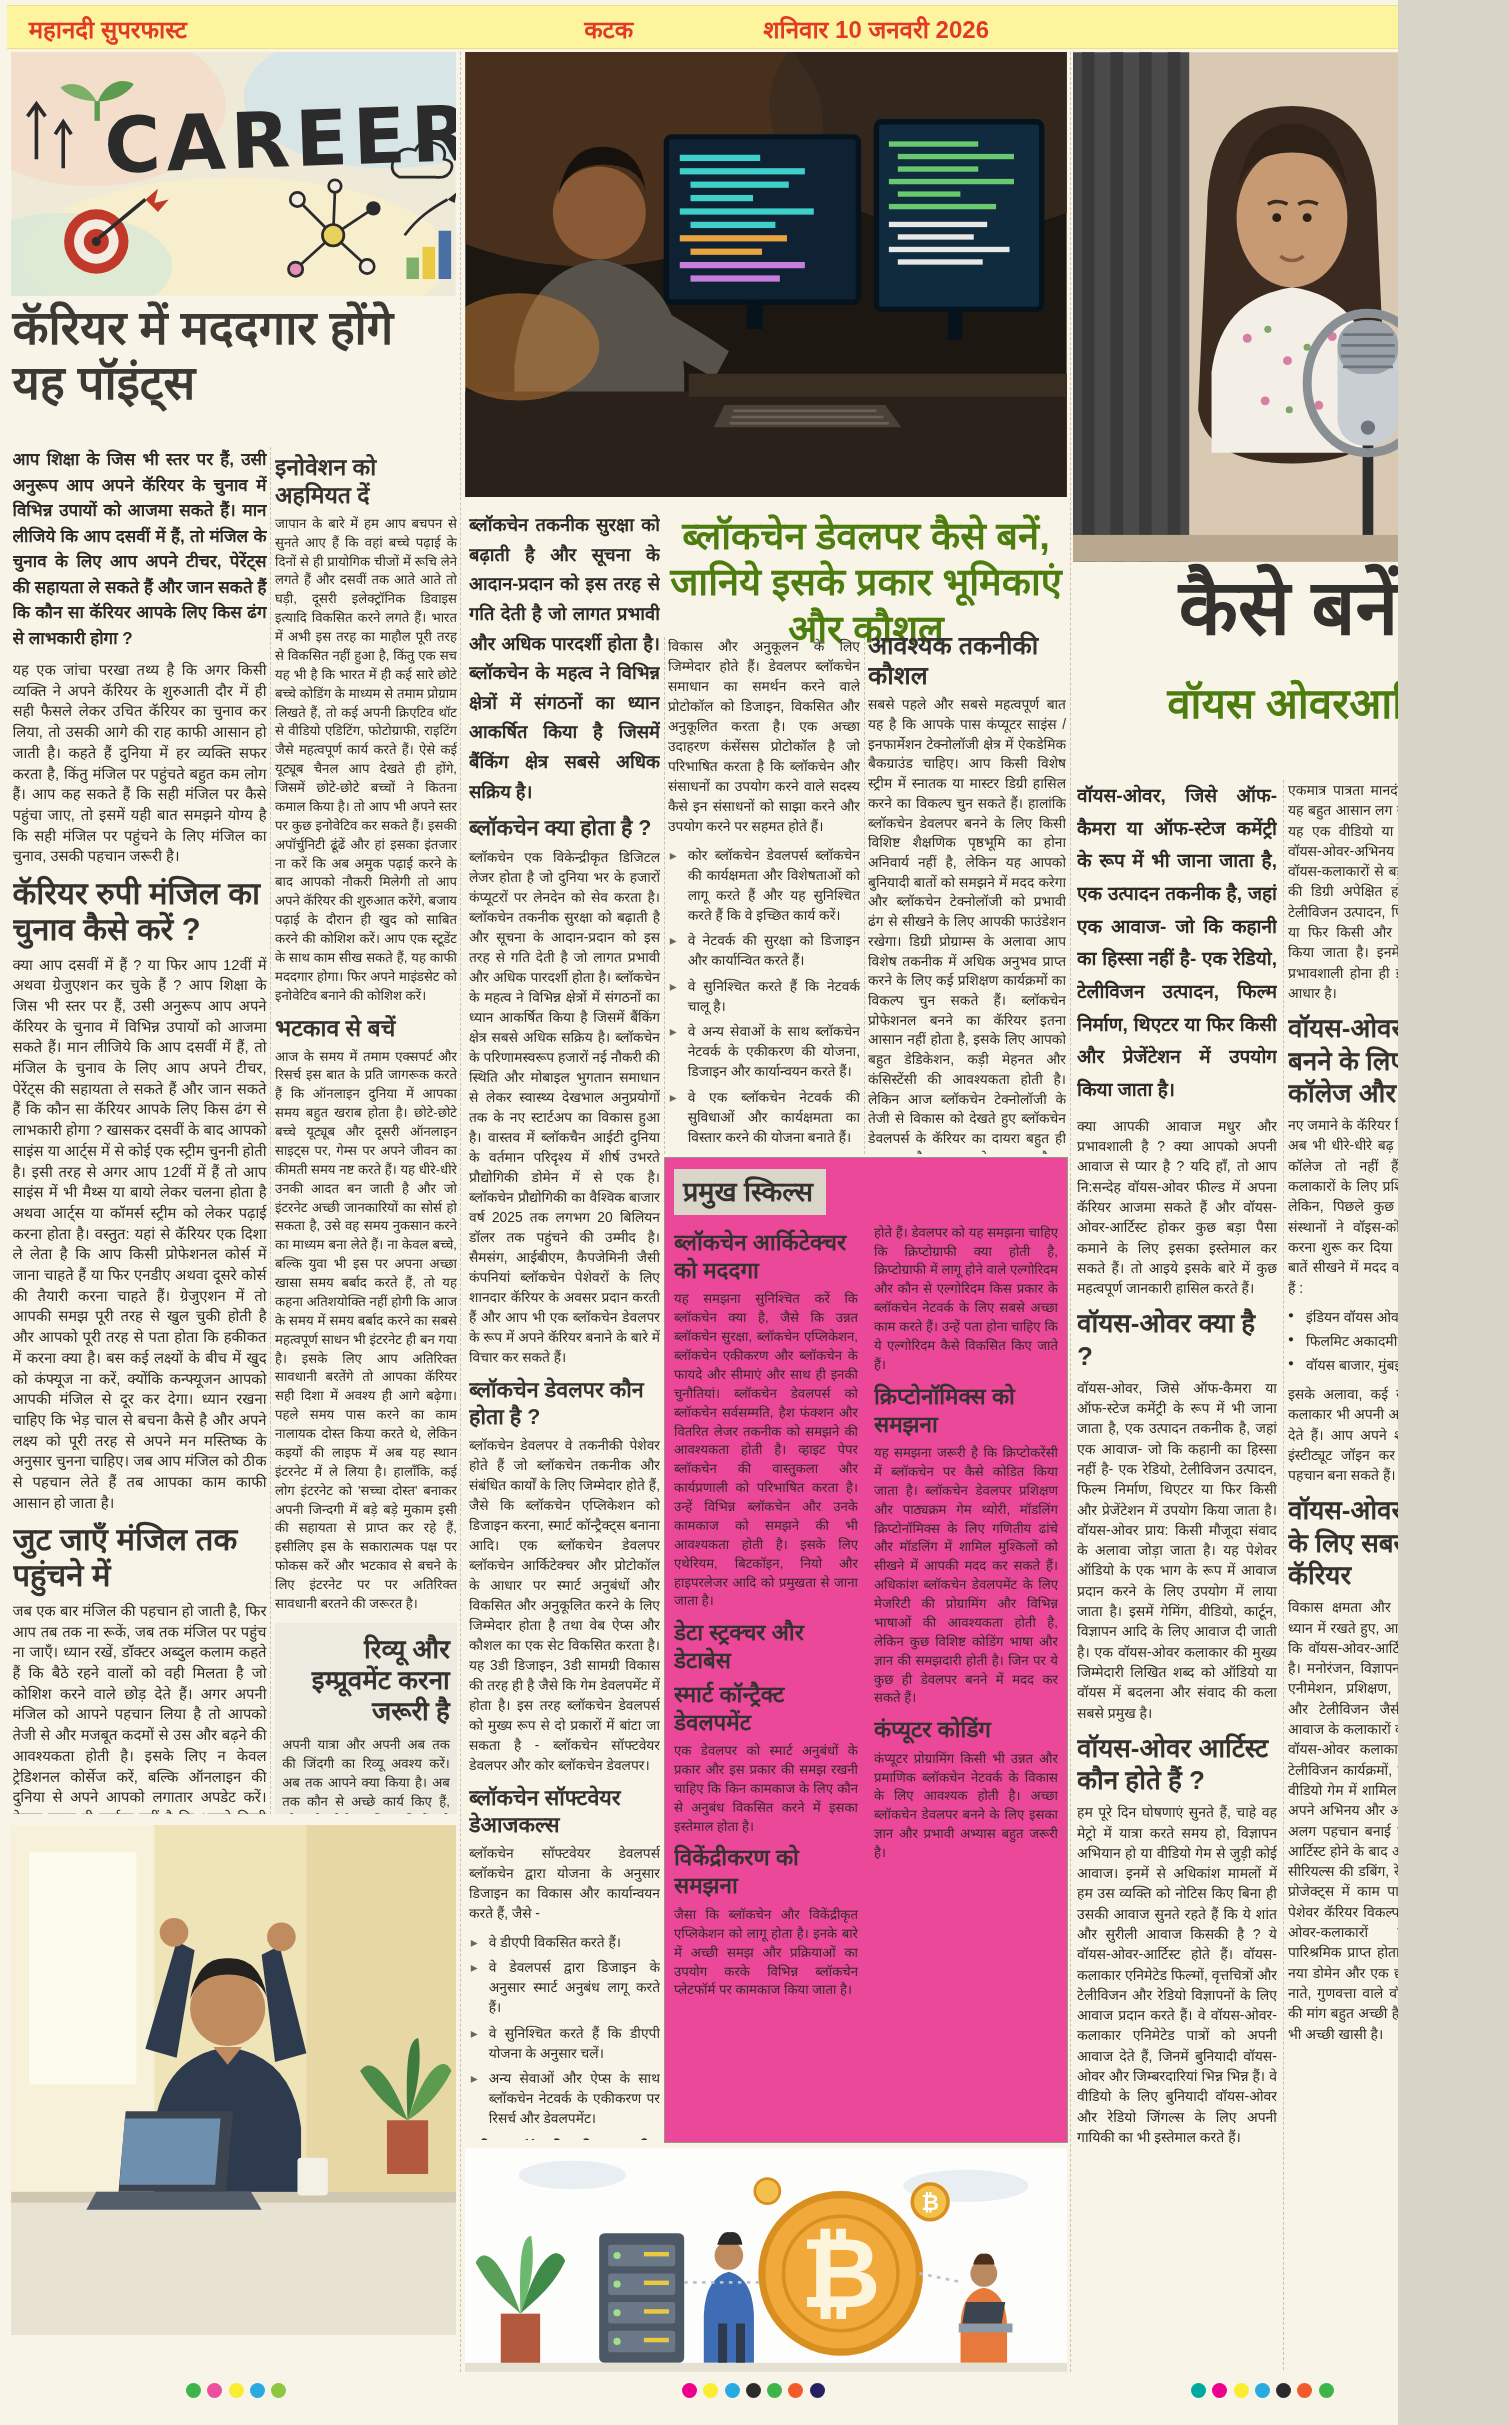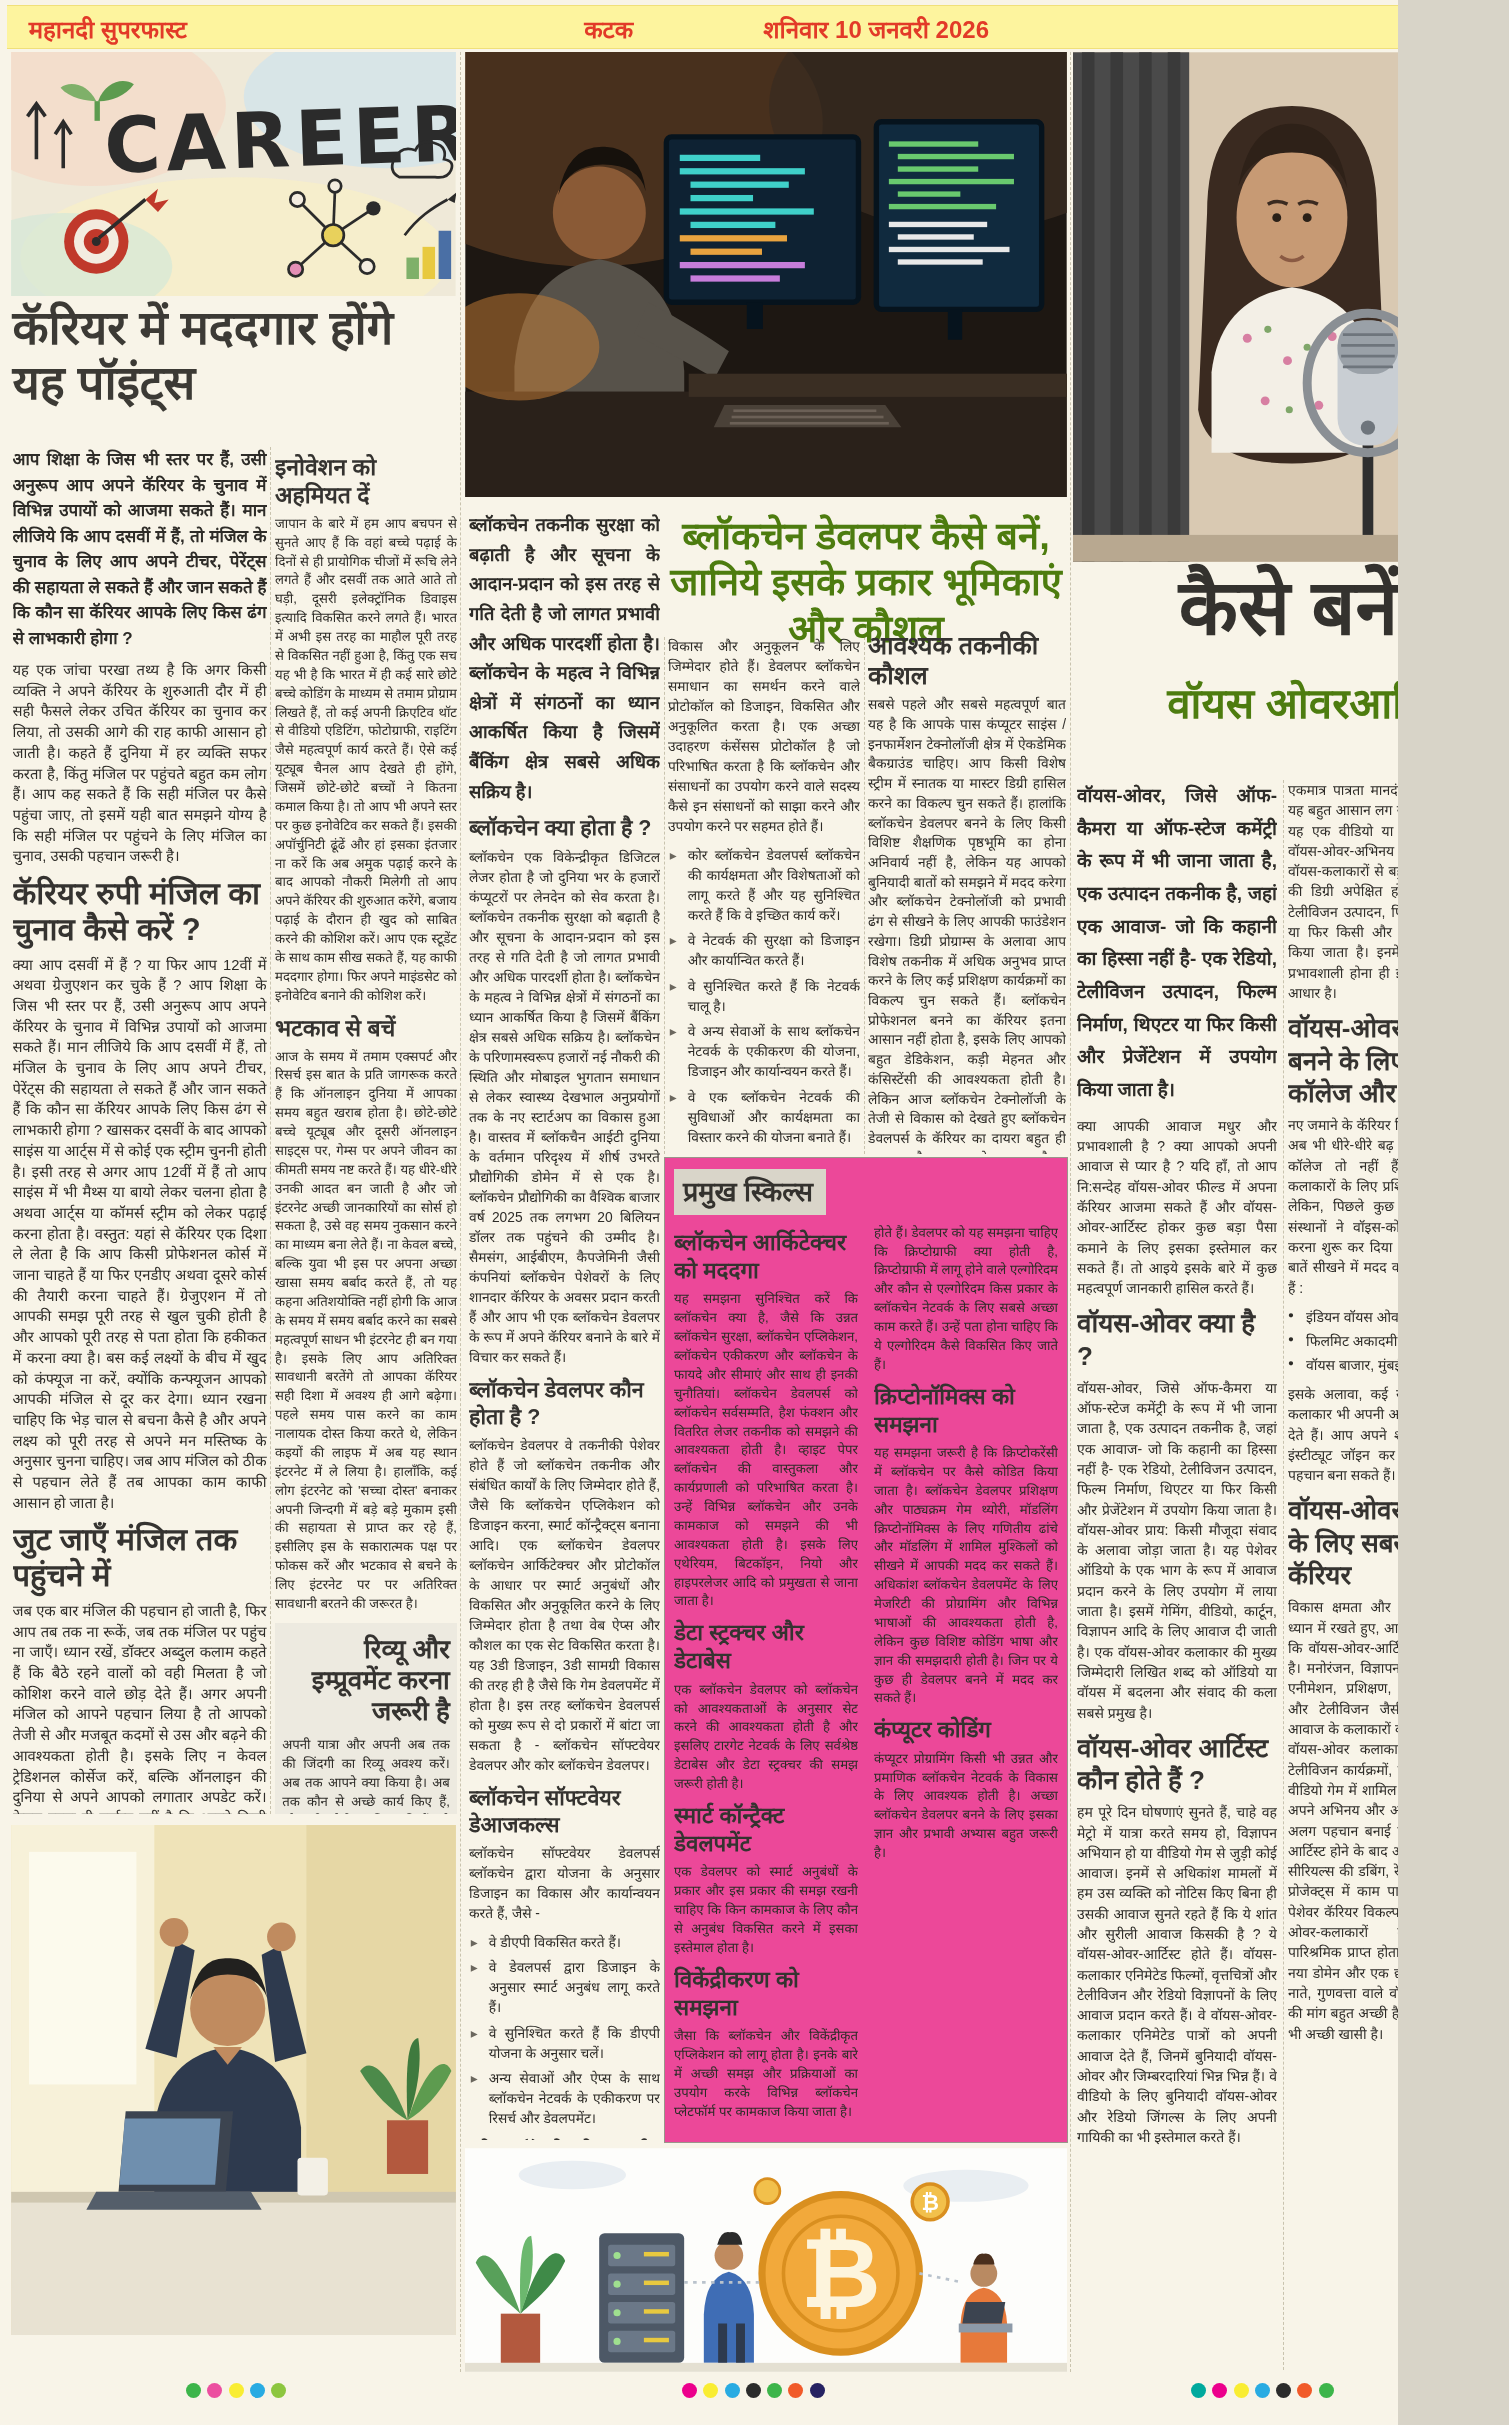--- a/index.html
+++ b/index.html
@@ -306,21 +306,20 @@
     <p>सबसे पहले और सबसे महत्वपूर्ण बात यह है कि आपके पास कंप्यूटर साइंस / इनफार्मेशन टेक्नोलॉजी क्षेत्र में ऐकडेमिक बैकग्राउंड चाहिए। आप किसी विशेष स्ट्रीम में स्नातक या मास्टर डिग्री हासिल करने का विकल्प चुन सकते हैं। हालांकि ब्लॉकचेन डेवलपर बनने के लिए किसी विशिष्ट शैक्षणिक पृष्ठभूमि का होना अनिवार्य नहीं है, लेकिन यह आपको बुनियादी बातों को समझने में मदद करेगा और ब्लॉकचेन टेक्नोलॉजी को प्रभावी ढंग से सीखने के लिए आपकी फाउंडेशन रखेगा। डिग्री प्रोग्राम्स के अलावा आप विशेष तकनीक में अधिक अनुभव प्राप्त करने के लिए कई प्रशिक्षण कार्यक्रमों का विकल्प चुन सकते हैं। ब्लॉकचेन प्रोफेशनल बनने का कॅरियर इतना आसान नहीं होता है, इसके लिए आपको बहुत डेडिकेशन, कड़ी मेहनत और कंसिस्टेंसी की आवश्यकता होती है। लेकिन आज ब्लॉकचेन टेक्नोलॉजी के तेजी से विकास को देखते हुए ब्लॉकचेन डेवलपर्स के कॅरियर का दायरा बहुत ही शानदार और उज्ज्वल होता जा रहा है।</p>
   </div>
 
   <div class="skillsbox">
     <div class="skillchip">प्रमुख स्किल्स</div>
     <div class="skillcols">
       <div class="skillcol">
         <div class="sub-skill">ब्लॉकचेन आर्किटेक्चर को मददगा</div>
         <p>यह समझना सुनिश्चित करें कि ब्लॉकचेन क्या है, जैसे कि उन्नत ब्लॉकचेन सुरक्षा, ब्लॉकचेन एप्लिकेशन, ब्लॉकचेन एकीकरण और ब्लॉकचेन के फायदे और सीमाएं और साथ ही इनकी चुनौतियां। ब्लॉकचेन डेवलपर्स को ब्लॉकचेन सर्वसम्मति, हैश फंक्शन और वितरित लेजर तकनीक को समझने की आवश्यकता होती है। व्हाइट पेपर ब्लॉकचेन की वास्तुकला और कार्यप्रणाली को परिभाषित करता है। उन्हें विभिन्न ब्लॉकचेन और उनके कामकाज को समझने की भी आवश्यकता होती है। इसके लिए एथेरियम, बिटकॉइन, नियो और हाइपरलेजर आदि को प्रमुखता से जाना जाता है।</p>
         <div class="sub-skill">डेटा स्ट्रक्चर और डेटाबेस</div>
-        <p>एक ब्लॉकचेन डेवलपर को ब्लॉकचेन को आवश्यकताओं के अनुसार सेट करने की आवश्यकता होती है और इसलिए टारगेट नेटवर्क के लिए सर्वश्रेष्ठ डेटाबेस और डेटा स्ट्रक्चर की समझ जरूरी होती है।</p>
         <div class="sub-skill">स्मार्ट कॉन्ट्रैक्ट डेवलपमेंट</div>
         <p>एक डेवलपर को स्मार्ट अनुबंधों के प्रकार और इस प्रकार की समझ रखनी चाहिए कि किन कामकाज के लिए कौन से अनुबंध विकसित करने में इसका इस्तेमाल होता है।</p>
         <div class="sub-skill">विकेंद्रीकरण को समझना</div>
         <p>जैसा कि ब्लॉकचेन और विकेंद्रीकृत एप्लिकेशन को लागू होता है। इनके बारे में अच्छी समझ और प्रक्रियाओं का उपयोग करके विभिन्न ब्लॉकचेन प्लेटफॉर्म पर कामकाज किया जाता है।</p>
 
       </div>
       <div class="skillcol">
         <p>होते हैं। डेवलपर को यह समझना चाहिए कि क्रिप्टोग्राफी क्या होती है, क्रिप्टोग्राफी में लागू होने वाले एल्गोरिदम और कौन से एल्गोरिदम किस प्रकार के ब्लॉकचेन नेटवर्क के लिए सबसे अच्छा काम करते हैं। उन्हें पता होना चाहिए कि ये एल्गोरिदम कैसे विकसित किए जाते हैं।</p>
         <div class="sub-skill">क्रिप्टोनॉमिक्स को समझना</div>
         <p>यह समझना जरूरी है कि क्रिप्टोकरेंसी में ब्लॉकचेन पर कैसे कोडित किया जाता है। ब्लॉकचेन डेवलपर प्रशिक्षण और पाठ्यक्रम गेम थ्योरी, मॉडलिंग क्रिप्टोनॉमिक्स के लिए गणितीय ढांचे और मॉडलिंग में शामिल मुश्किलों को सीखने में आपकी मदद कर सकते हैं। अधिकांश ब्लॉकचेन डेवलपमेंट के लिए मेजरिटी की प्रोग्रामिंग और विभिन्न भाषाओं की आवश्यकता होती है, लेकिन कुछ विशिष्ट कोडिंग भाषा और ज्ञान की समझदारी होती है। जिन पर ये कुछ ही डेवलपर बनने में मदद कर सकते हैं।</p>

